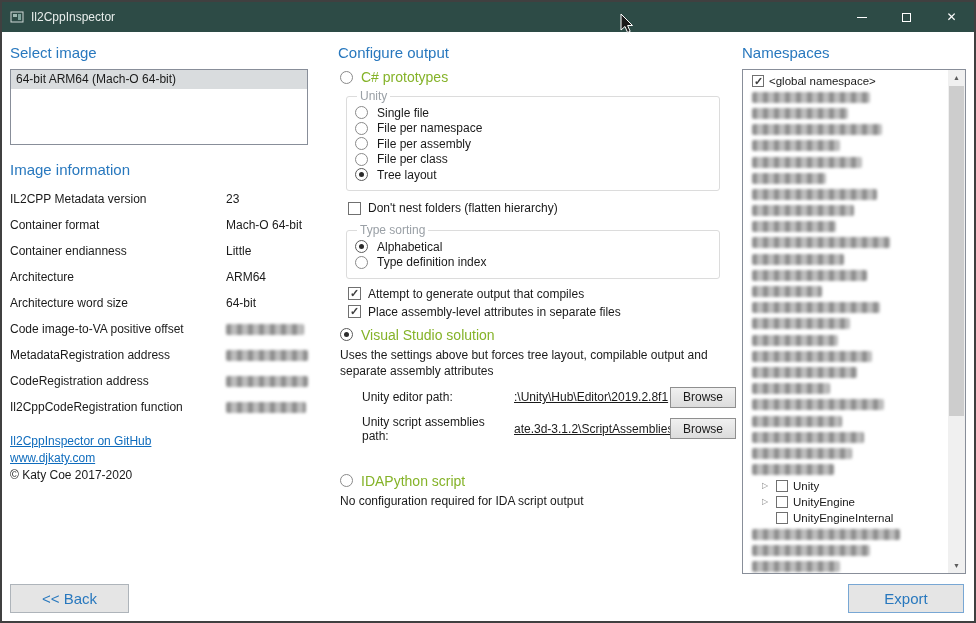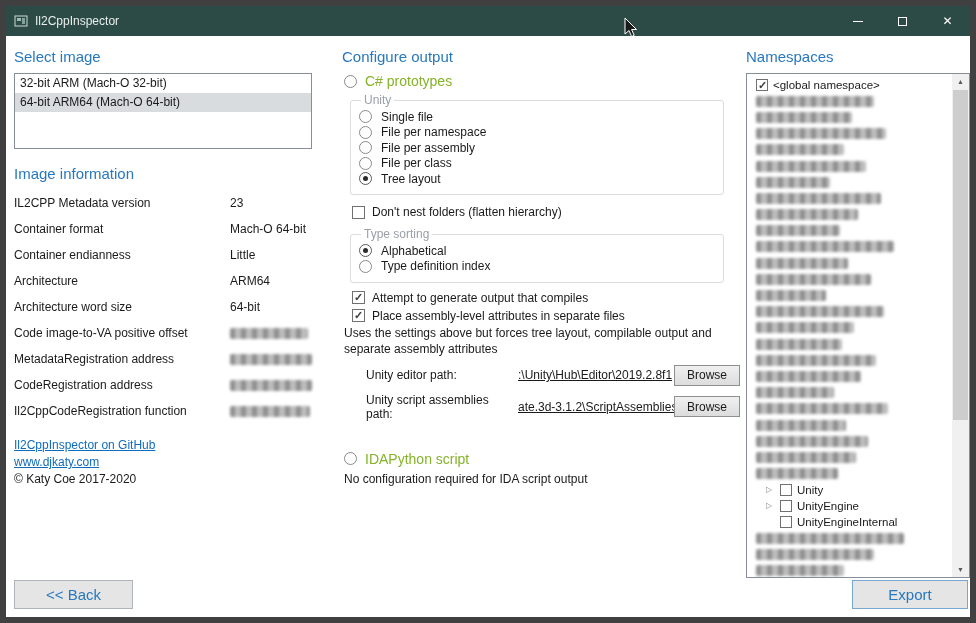--- a/index.html
+++ b/index.html
@@ -1,17 +1,17 @@
 <!DOCTYPE html>
 <html><head>
 <meta charset="utf-8">
 <style>
   * { box-sizing: border-box; }
   html,body { margin:0; padding:0; background:#9a9a9a; font-family:"Liberation Sans", sans-serif; }
-  .window { position:relative; width:976px; height:623px; background:#ffffff; overflow:hidden; border:6px solid #404040; }
+  .window { position:relative; width:976px; height:623px; background:#ffffff; overflow:hidden; border:2px solid #404040; }
 
   
   .titlebar { position:absolute; top:0; left:0; right:0; height:30px; background:#2d4b46; display:flex; align-items:center; color:#e8eeec; }
   .app-icon { margin-left:8px; flex:none; }
   .titlebar .title { font-size:12px; margin-left:7px; color:#e8eeec; }
   .winbtns { margin-left:auto; display:flex; height:30px; }
   .winbtn { width:45px; height:30px; display:flex; align-items:center; justify-content:center; }
   .glyph-min { width:10px; border-bottom:1px solid #fff; height:1px; display:block; }
   .glyph-max { width:9px; height:9px; border:1px solid #fff; display:block; }
   .glyph-close { color:#fff; font-size:12px; line-height:12px; }
@@ -116,21 +116,20 @@
           <span class="glyph-close">✕</span>
         </div>
     </div>
   </div>
 
   <div class="content">
 
     <div class="col left">
       <div class="h-blue">Select image</div>
       <div class="listbox">
-          <div class="list-item">32-bit ARM (Mach-O 32-bit)</div>
           <div class="list-item selected">64-bit ARM64 (Mach-O 64-bit)</div>
         </div>
 
       <div class="h-blue info-heading">Image information</div>
       <div class="info-table">
           <div class="info-row">
             <span class="info-label">IL2CPP Metadata version</span>
             <span class="info-value">23</span>
           </div>
           <div class="info-row">
@@ -232,20 +231,24 @@
 
       <div class="opt cbrow mt4">
         <span class="cb checked"></span>
         <span>Attempt to generate output that compiles</span>
       </div>
       <div class="opt cbrow mt4">
         <span class="cb checked"></span>
         <span>Place assembly-level attributes in separate files</span>
       </div>
 
+      <div class="opt big section-gap">
+        <span class="radio checked"></span>
+        <span class="green">Visual Studio solution</span>
+      </div>
       <div class="desc">Uses the settings above but forces tree layout, compilable output and separate assembly attributes</div>
 
       <div class="path-row">
         <span class="path-label">Unity editor path:</span>
         <span class="path-value">:\Unity\Hub\Editor\2019.2.8f1</span>
         <div class="browse-btn">Browse</div>
       </div>
       <div class="path-row">
         <span class="path-label">Unity script assemblies path:</span>
         <span class="path-value">ate.3d-3.1.2\ScriptAssemblies</span>

